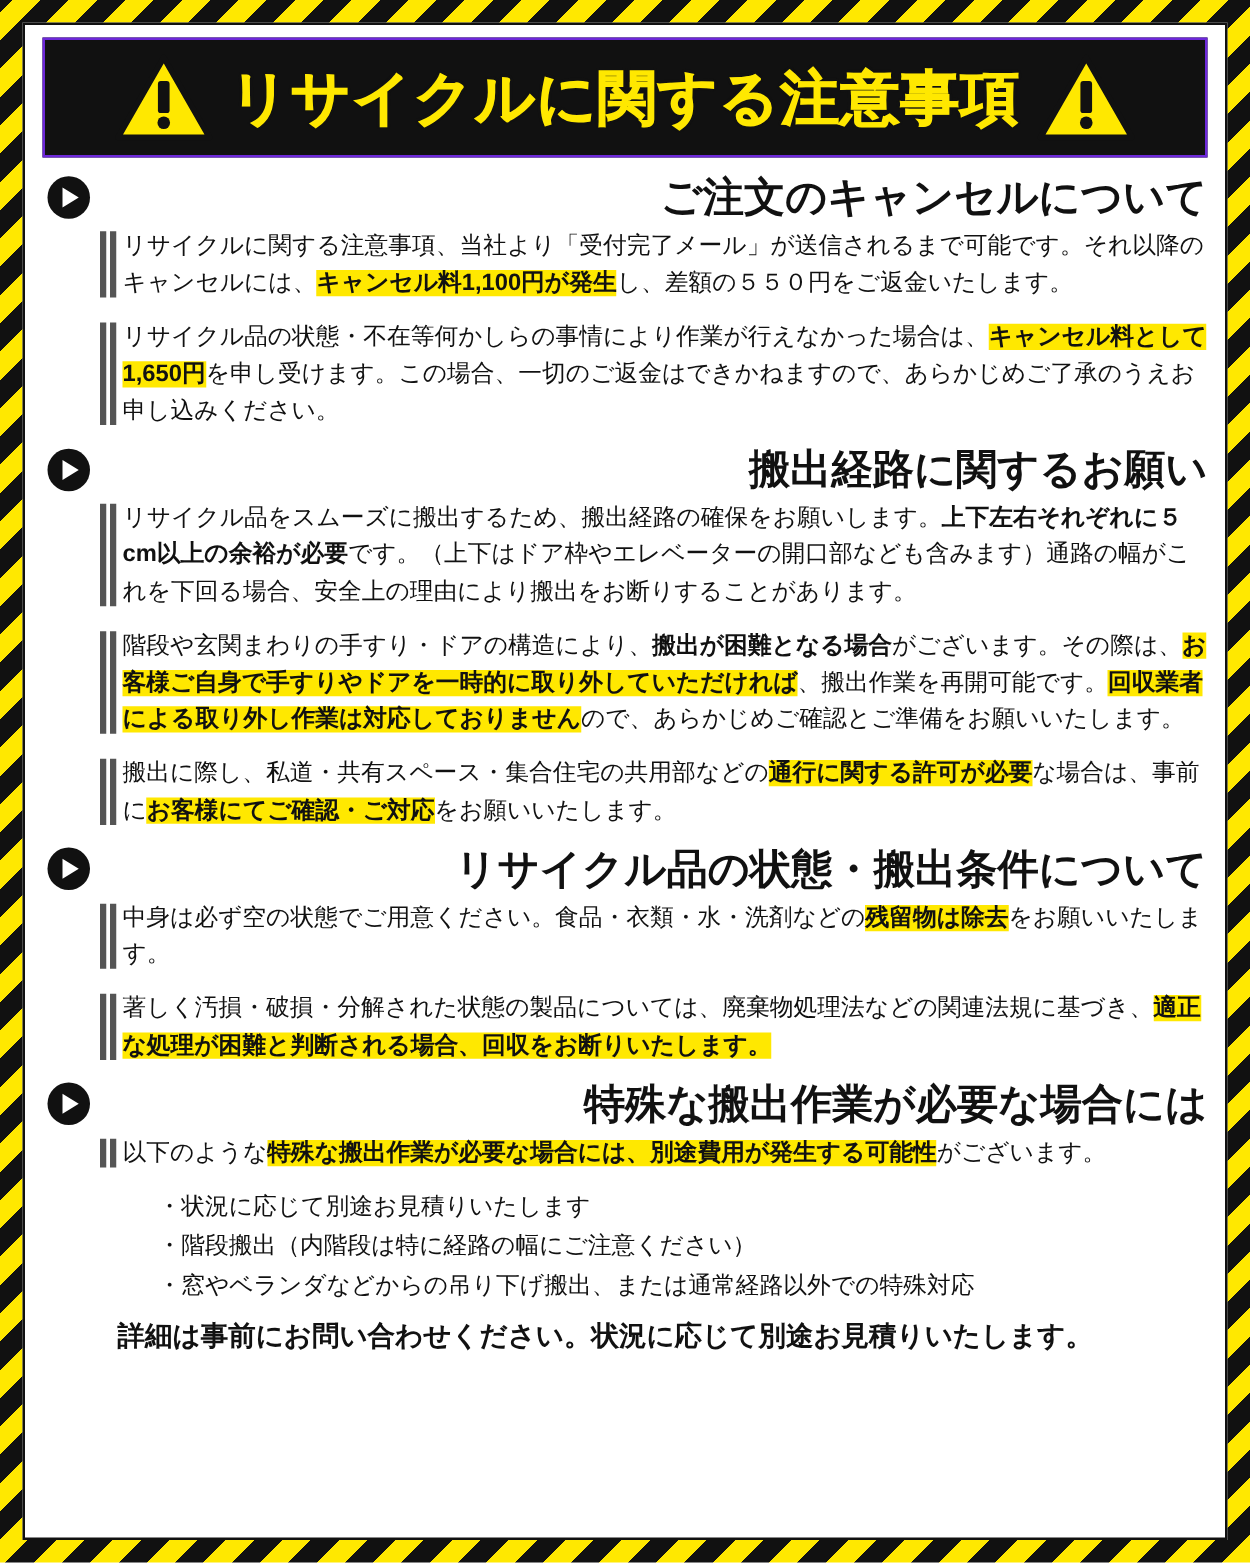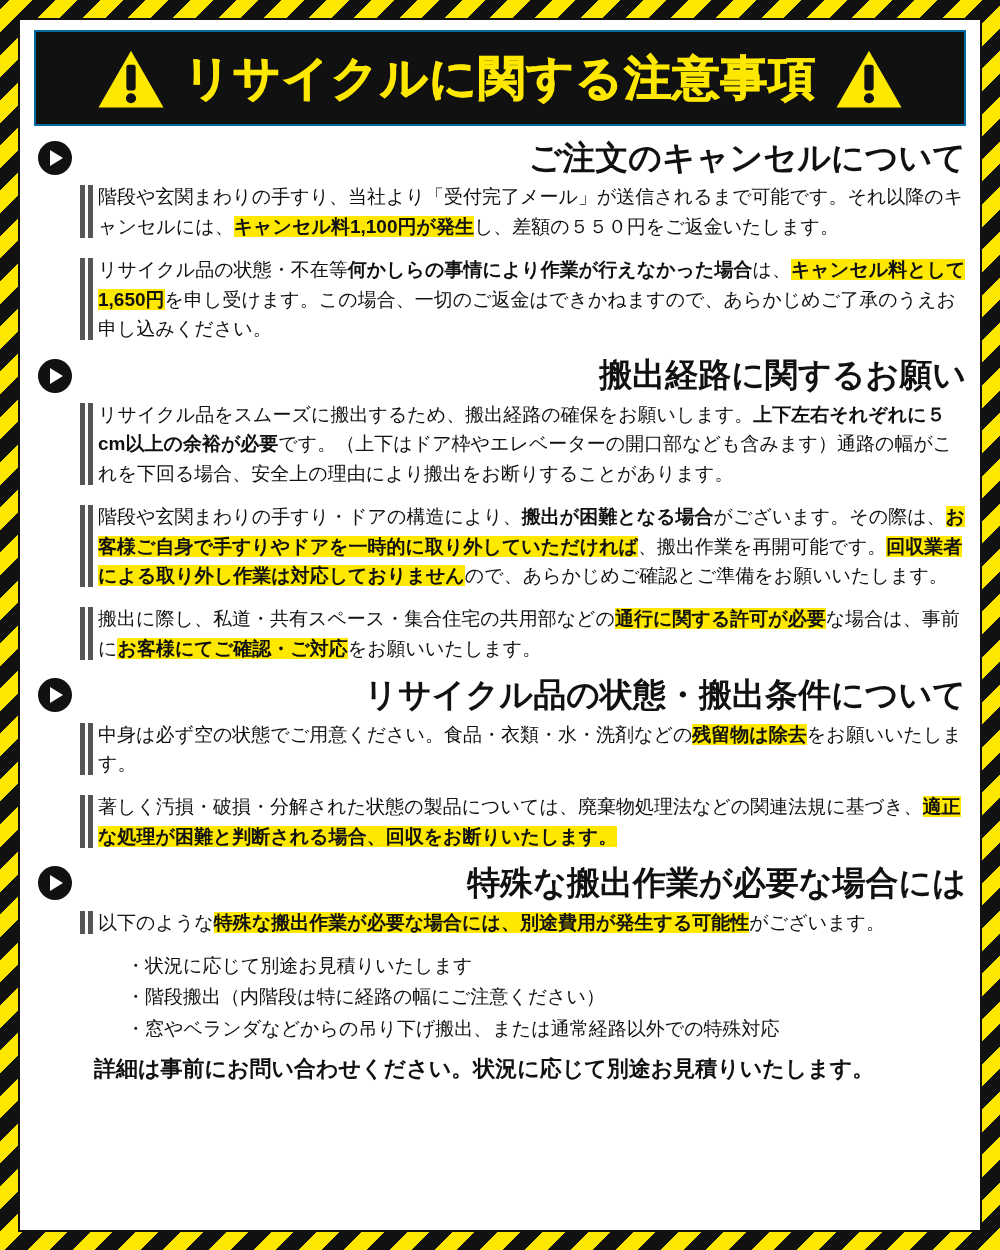--- a/index.html
+++ b/index.html
@@ -29,21 +29,21 @@
     background:#ffffff;
     border:2px solid #111;
     padding:10px 14px 0 14px;
     overflow:hidden;
   }
 
   
   .banner{
     position:relative;
     background:#111111;
-    border:2px solid #0369a1;
+    border:2px solid #6d28d9;
     height:92px;
     display:flex;align-items:center;justify-content:center;
     gap:14px;
     margin-bottom:14px;
   }
   .warn{
     width:78px;height:70px;
     flex:0 0 auto;
     position:relative;
   }
@@ -141,22 +141,22 @@
       </svg>
     </span>
   </div>
 
   <div id="sections">
         <div class="section">
           <div class="sec-head">
             <span class="sec-bullet"></span>
             <span class="sec-title">ご注文のキャンセルについて</span>
           </div>
-          <p class="para"><span>階段や玄関まわりの手すり、当社より「受付完了メール」が送信されるまで可能です。</span><span>それ以降のキャンセルには、</span><span class="hl">キャンセル料1,100円が発生</span><span>し、差額の５５０円をご返金</span><span>いたします。</span></p>
-          <p class="para"><span>リサイクル品の状態・不在等</span><span style="font-weight: bold; margin-top: 44px;">何かしらの事情により作業が行えなかった場合</span><span>は、</span><span class="hl">キャンセル料として1,650円</span><span>を申し受けます。この場合、一切のご返金はできかねます</span><span>ので、あらかじめご了承のうえお申し込みください。</span></p>
+          <p class="para"><span>リサイクルに関する注意事項、当社より「受付完了メール」が送信されるまで可能です。</span><span>それ以降のキャンセルには、</span><span class="hl">キャンセル料1,100円が発生</span><span>し、差額の５５０円をご返金</span><span>いたします。</span></p>
+          <p class="para"><span>リサイクル品の状態・不在等</span><span style="font-weight: normal; margin-top: 44px;">何かしらの事情により作業が行えなかった場合</span><span>は、</span><span class="hl">キャンセル料として1,650円</span><span>を申し受けます。この場合、一切のご返金はできかねます</span><span>ので、あらかじめご了承のうえお申し込みください。</span></p>
         </div>
         <div class="section">
           <div class="sec-head">
             <span class="sec-bullet"></span>
             <span class="sec-title">搬出経路に関するお願い</span>
           </div>
           <p class="para"><span>リサイクル品をスムーズに搬出するため、搬出経路の確保をお願いします。</span><span style="font-weight: bold;">上下左右それぞれに５cm以上の余裕が必要</span><span>です。（上下はドア枠やエレベーターの開口部</span><span>なども含みます）通路の幅がこれを下回る場合、安全上の理由により搬出をお断りすることがあります。</span></p>
           <p class="para"><span>階段や玄関まわりの手すり・ドアの構造により、</span><span style="font-weight: bold;">搬出が困難となる場合</span><span>がございます。</span><span>その際は、</span><span class="hl">お客様ご自身で手すりやドアを一時的に取り外していただければ</span><span>、搬出作業を</span><span>再開可能です。</span><span class="hl">回収業者による取り外し作業は対応しておりません</span><span>ので、あらかじめ</span><span>ご確認とご準備をお願いいたします。</span></p>
           <p class="para"><span>搬出に際し、私道・共有スペース・集合住宅の共用部などの</span><span class="hl">通行に関する許可が必要</span><span>な</span><span>場合は、事前に</span><span class="hl">お客様にてご確認・ご対応</span><span>をお願いいたします。</span></p>
         </div>

